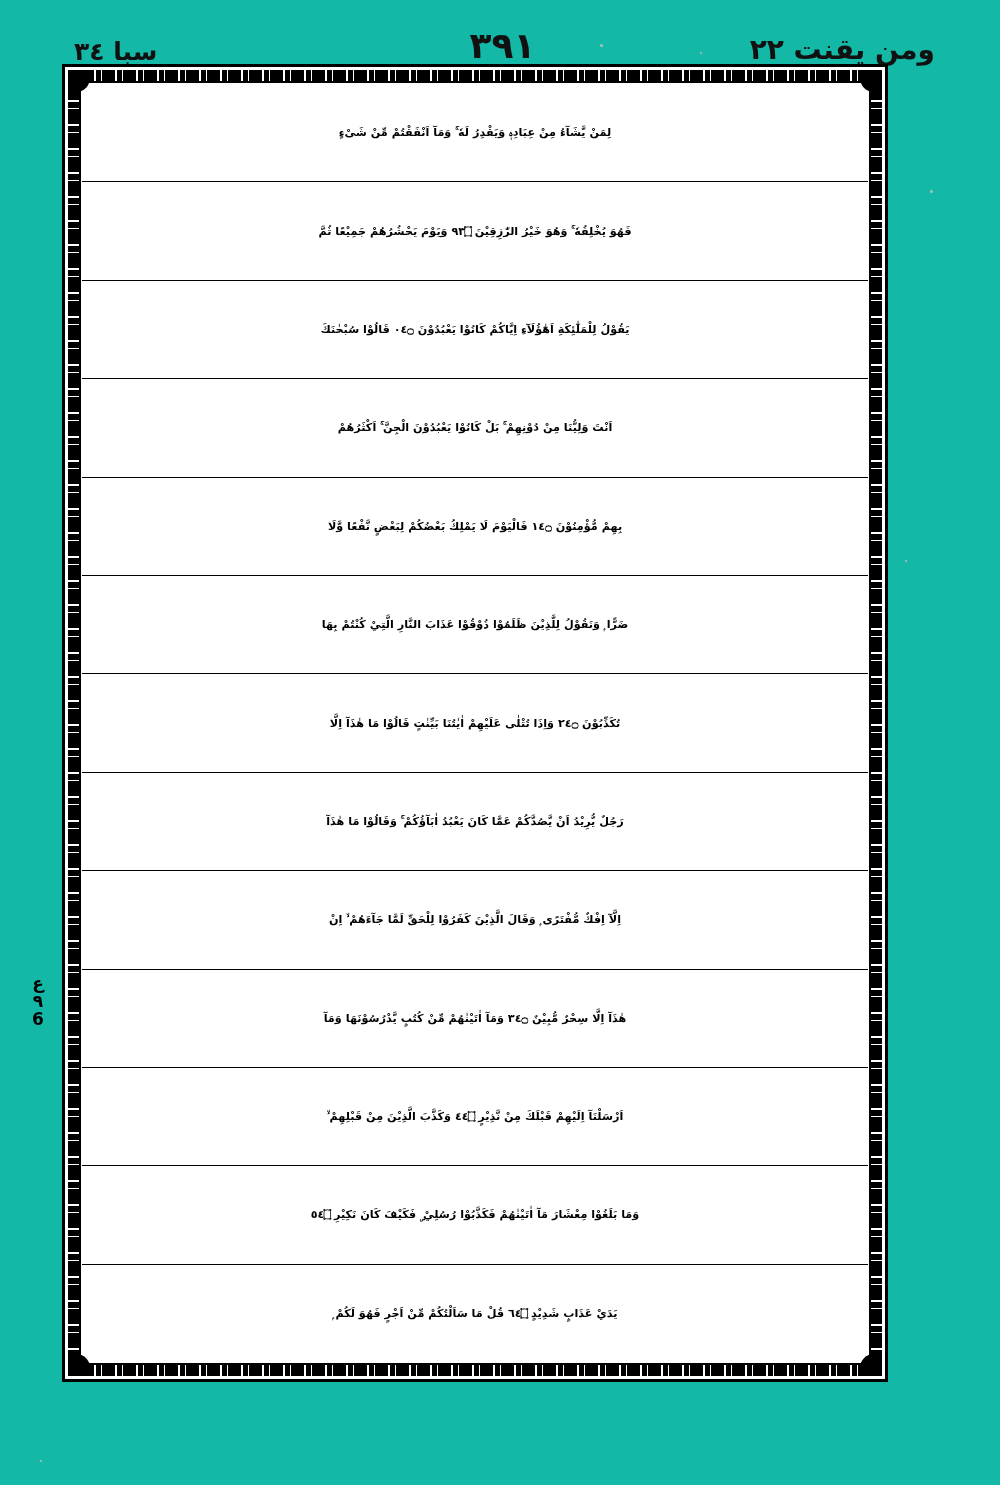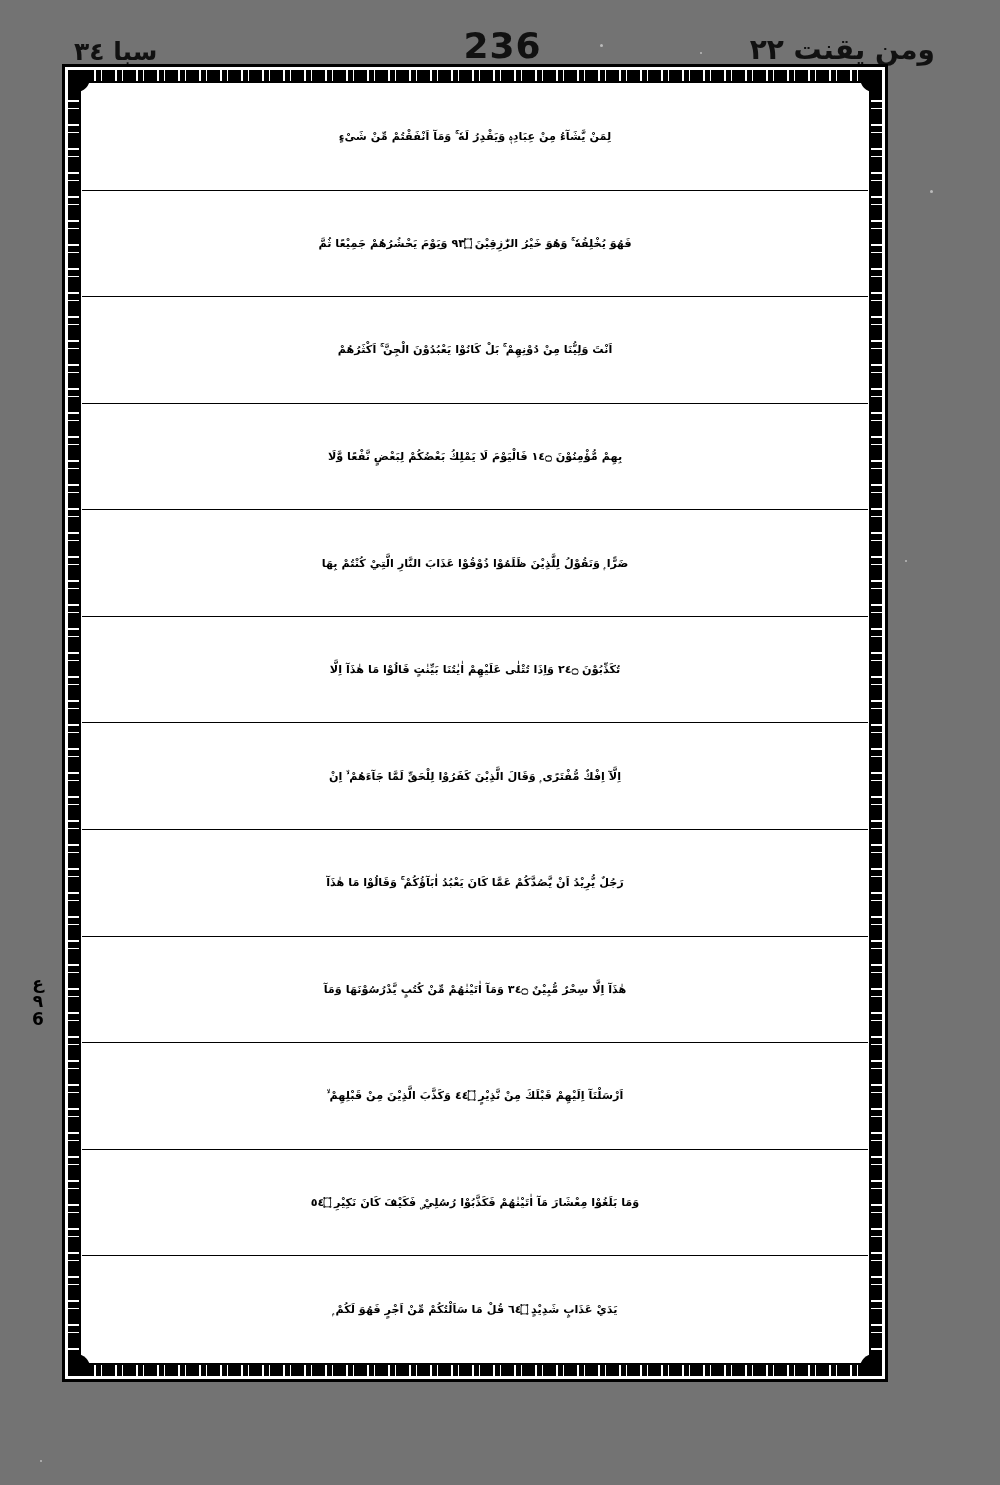--- a/index.html
+++ b/index.html
@@ -12,21 +12,21 @@
     width: 1000px;
     height: 1485px;
     position: relative;
     font-family: "DejaVu Sans", sans-serif;
     overflow: hidden;
   }
 
   .page {
     position: absolute;
     inset: 0;
-    background: #737373;
+    background: #14b8a6;
   }
 
   
   .header {
     position: absolute;
     top: 22px;
     left: 60px;
     right: 55px;
     height: 42px;
   }
@@ -220,21 +220,21 @@
     pointer-events: none;
   }
 </style>
 </head>
 <body>
 
 <div class="page">
 
   <div class="header">
     <div class="hdr-left">سبا ٣٤</div>
-    <div class="hdr-center">236</div>
+    <div class="hdr-center">٣٩١</div>
     <div class="hdr-right">ومن يقنت ٢٢</div>
   </div>
 
   <div class="ruku">
     <div>ع</div>
     <div>٩</div>
     <div>6</div>
   </div>
 
   <div class="frame">
@@ -248,36 +248,39 @@
     <div class="corner br"></div>
 
     <div class="lines">
       <div class="ayah-line">
           <span class="ayah-text" style="font-size: 11px;">لِمَنْ يَّشَآءُ مِنْ عِبَادِهٖ وَيَقْدِرُ لَهٗ ۚ وَمَآ اَنْفَقْتُمْ مِّنْ شَىْءٍ</span>
         </div>
       <div class="ayah-line">
           <span class="ayah-text" style="font-size: 11px;">فَهُوَ يُخْلِفُهٗ ۚ وَهُوَ خَيْرُ الرّٰزِقِيْنَ ۝٣٩ وَيَوْمَ يَحْشُرُهُمْ جَمِيْعًا ثُمَّ</span>
         </div>
       <div class="ayah-line">
+          <span class="ayah-text" style="font-size: 11px;">يَقُوْلُ لِلْمَلٰٓئِكَةِ اَهٰٓؤُلَآءِ اِيَّاكُمْ كَانُوْا يَعْبُدُوْنَ ۝٤٠ قَالُوْا سُبْحٰنَكَ</span>
+        </div>
+      <div class="ayah-line">
           <span class="ayah-text" style="font-size: 11px;">اَنْتَ وَلِيُّنَا مِنْ دُوْنِهِمْ ۚ بَلْ كَانُوْا يَعْبُدُوْنَ الْجِنَّ ۚ اَكْثَرُهُمْ</span>
         </div>
       <div class="ayah-line">
           <span class="ayah-text" style="font-size: 11px;">بِهِمْ مُّؤْمِنُوْنَ ۝٤١ فَالْيَوْمَ لَا يَمْلِكُ بَعْضُكُمْ لِبَعْضٍ نَّفْعًا وَّلَا</span>
         </div>
       <div class="ayah-line">
           <span class="ayah-text" style="font-size: 11px;">ضَرًّا ۭ وَنَقُوْلُ لِلَّذِيْنَ ظَلَمُوْا ذُوْقُوْا عَذَابَ النَّارِ الَّتِيْ كُنْتُمْ بِهَا</span>
         </div>
       <div class="ayah-line">
           <span class="ayah-text" style="font-size: 11px;">تُكَذِّبُوْنَ ۝٤٢ وَاِذَا تُتْلٰى عَلَيْهِمْ اٰيٰتُنَا بَيِّنٰتٍ قَالُوْا مَا هٰذَآ اِلَّا</span>
         </div>
       <div class="ayah-line">
+          <span class="ayah-text" style="font-size: 11px;">رَجُلٌ يُّرِيْدُ اَنْ يَّصُدَّكُمْ عَمَّا كَانَ يَعْبُدُ اٰبَآؤُكُمْ ۚ وَقَالُوْا مَا هٰذَآ</span>
+        </div>
+      <div class="ayah-line">
           <span class="ayah-text" style="font-size: 11px;">اِلَّآ اِفْكٌ مُّفْتَرًى ۭ وَقَالَ الَّذِيْنَ كَفَرُوْا لِلْحَقِّ لَمَّا جَآءَهُمْ ۙ اِنْ</span>
-        </div>
-      <div class="ayah-line">
-          <span class="ayah-text" style="font-size: 11px;">رَجُلٌ يُّرِيْدُ اَنْ يَّصُدَّكُمْ عَمَّا كَانَ يَعْبُدُ اٰبَآؤُكُمْ ۚ وَقَالُوْا مَا هٰذَآ</span>
         </div>
       <div class="ayah-line">
           <span class="ayah-text" style="font-size: 11px;">هٰذَآ اِلَّا سِحْرٌ مُّبِيْنٌ ۝٤٣ وَمَآ اٰتَيْنٰهُمْ مِّنْ كُتُبٍ يَّدْرُسُوْنَهَا وَمَآ</span>
         </div>
       <div class="ayah-line">
           <span class="ayah-text" style="font-size: 11px;">اَرْسَلْنَآ اِلَيْهِمْ قَبْلَكَ مِنْ نَّذِيْرٍ ۝٤٤ وَكَذَّبَ الَّذِيْنَ مِنْ قَبْلِهِمْ ۙ</span>
         </div>
       <div class="ayah-line">
           <span class="ayah-text" style="font-size: 11px;">وَمَا بَلَغُوْا مِعْشَارَ مَآ اٰتَيْنٰهُمْ فَكَذَّبُوْا رُسُلِيْ ۣ فَكَيْفَ كَانَ نَكِيْرِ ۝٤٥</span>
         </div>

